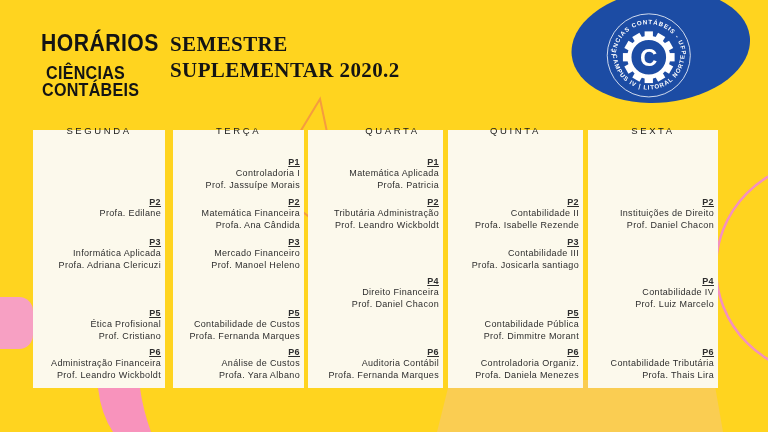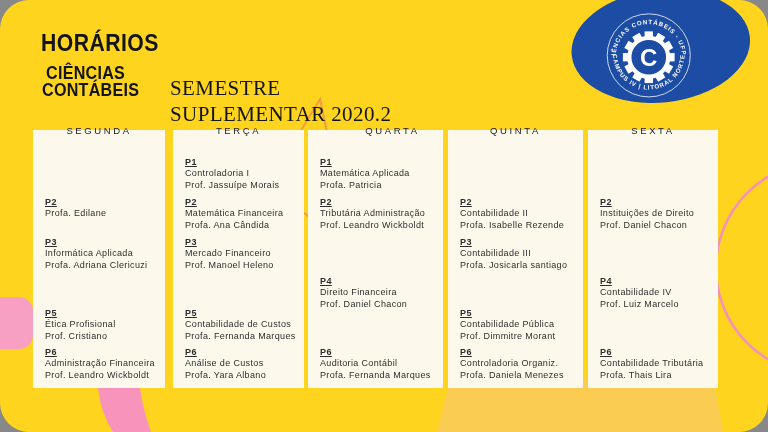--- a/index.html
+++ b/index.html
@@ -1,36 +1,36 @@
 <!DOCTYPE html>
 <html><head>
 <meta charset="utf-8">
 <style>
   html,body{margin:0;padding:0;background:#888;}
   .canvas{
     position:relative;width:768px;height:432px;overflow:hidden;
     background:#FFD41F;
     font-family:"Liberation Sans", sans-serif;
-    border-radius:29px;
     -webkit-font-smoothing:antialiased;
   }
   .decor-svg{position:absolute;inset:0;z-index:0;}
   .logo-svg{position:absolute;top:0;right:0;z-index:3;}
   .hdr{position:absolute;z-index:2;color:#141414;white-space:nowrap;}
   .title-main{left:41px;top:30px;font-size:23px;font-weight:800;transform:scaleX(.92);transform-origin:left;letter-spacing:.5px;}
   .title-sub1{left:46px;top:63px;font-size:17.5px;font-weight:800;transform:scaleX(.92);transform-origin:left;letter-spacing:.3px;}
   .title-sub2{left:42px;top:80px;font-size:17.5px;font-weight:800;transform:scaleX(.92);transform-origin:left;letter-spacing:.3px;}
-  .semester{left:170px;top:31px;font-family:"Liberation Serif", serif;font-size:21px;font-weight:400;line-height:26px;letter-spacing:.4px;margin-top:44px;}
+  .semester{left:170px;top:31px;font-family:"Liberation Serif", serif;font-size:21px;font-weight:700;line-height:26px;letter-spacing:.4px;}
   .day-label{
     position:absolute;top:98px;z-index:2;width:130px;text-align:center;
     font-size:9.5px;font-weight:400;letter-spacing:2.6px;color:#1b1b1b;white-space:nowrap;margin-top:27px;
   }
   .card{
     position:absolute;top:130px;height:258px;z-index:1;
     background:#FCF9EC;
+    text-align:right;
   }
   .entry{position:absolute;left:12px;right:4px;color:#2d2d2d;}
   .entry .p{font-size:9px;font-weight:700;text-decoration:underline;letter-spacing:.4px;line-height:12px;}
   .entry .ln{font-size:9px;line-height:11.5px;letter-spacing:.35px;}
 </style>
 </head>
 <body>
 
 <div class="canvas">
 

